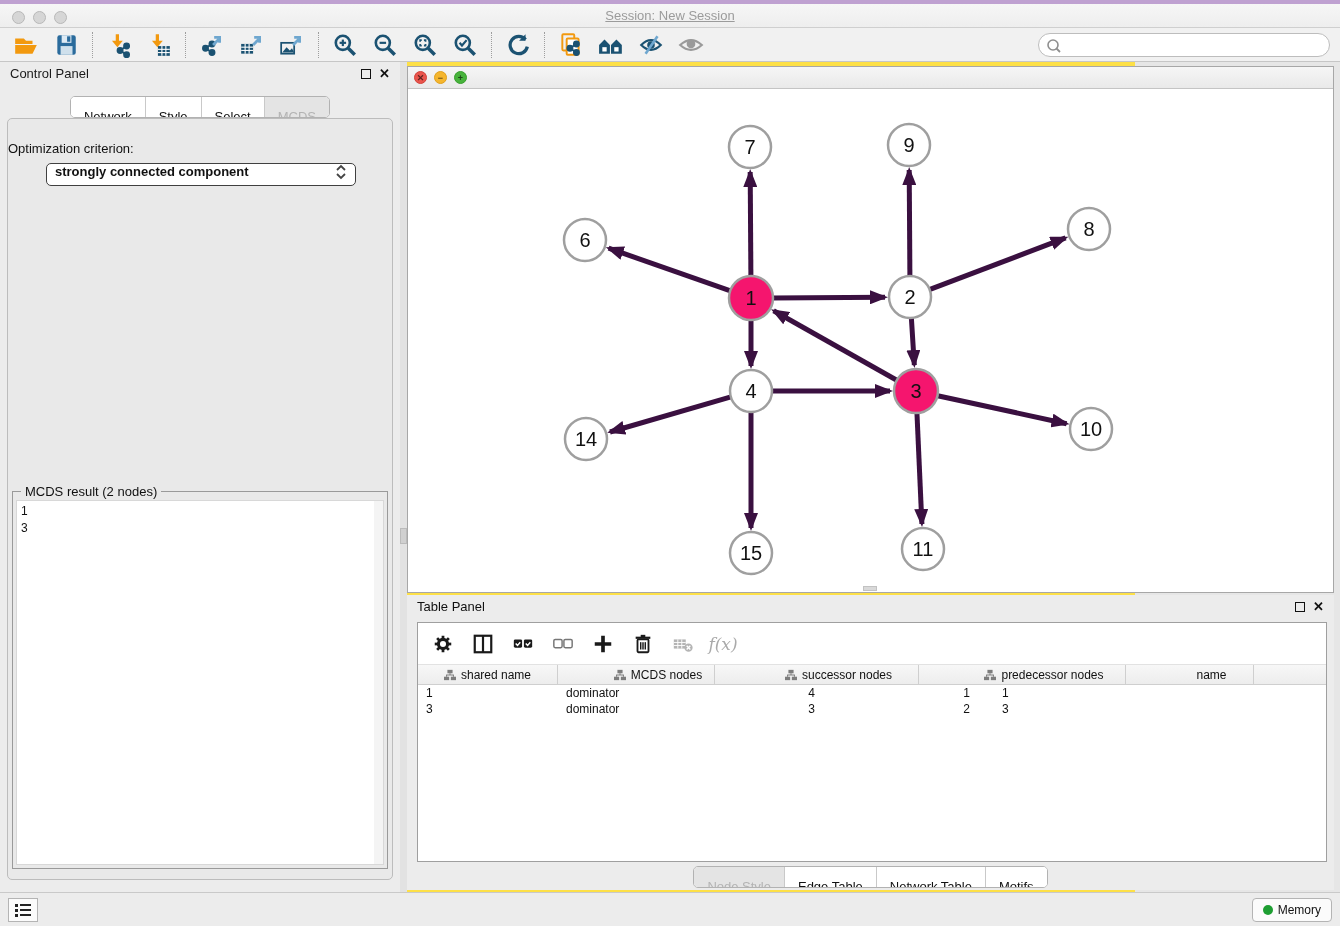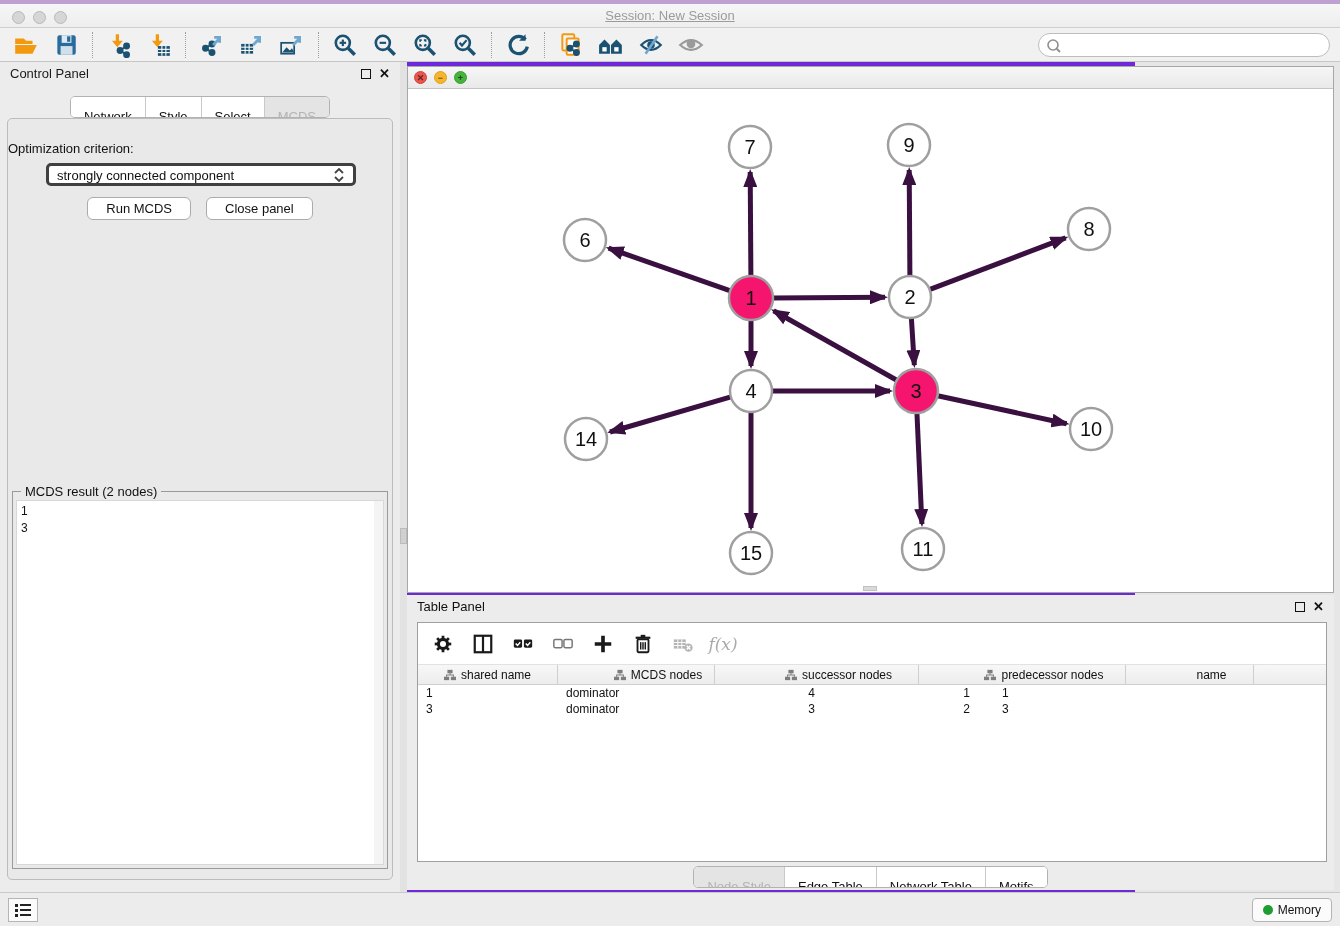--- a/index.html
+++ b/index.html
@@ -15,36 +15,36 @@
 
   
   .toolbar { position:absolute; top:28px; left:0; width:1340px; height:34px; background:#f1f1f1; border-bottom:1px solid #c6c6c6; display:flex; align-items:center; padding-left:6px; }
   .tb-btn { width:40px; height:30px; display:flex; align-items:center; justify-content:center; cursor:default; }
   .tb-sep { width:0; height:26px; border-left:1px dotted #9e9e9e; margin:0 6px; }
   .search-wrap { position:absolute; right:10px; top:5px; width:292px; height:24px; }
   .search-wrap input { width:100%; height:100%; border:1px solid #bdbdbd; border-radius:13px; padding:0 10px 0 26px; font-size:12px; background:#fff; outline:none; font-family:"Liberation Sans",sans-serif; }
   .search-wrap .mag { position:absolute; left:8px; top:5px; }
 
   
-  .main { position:absolute; top:62px; left:0; width:1135px; height:830px; background:#6d28d9; }
+  .main { position:absolute; top:62px; left:0; width:1135px; height:830px; background:#fde047; }
 
   
   .control-panel { position:absolute; left:0; top:0; width:400px; height:830px; background:#ececec; }
   .cp-header { position:absolute; top:4px; left:10px; right:10px; height:22px; font-size:13px; color:#1a1a1a; }
   .panel-ctrls { position:absolute; right:0; top:2px; display:flex; gap:8px; align-items:center; }
   .float-box { width:10px; height:10px; border:1.6px solid #111; display:inline-block; }
   .close-x { font-size:13px; font-weight:bold; color:#111; line-height:12px; }
   .cp-tabs { position:absolute; top:34px; left:0; width:100%; display:flex; justify-content:center; }
   .tabgroup { display:flex; border:1px solid #b2b2b2; border-radius:5px; overflow:hidden; background:#fff; height:22px; }
   .tabgroup .tab { padding:12px 13px; font-size:13px; background:#fff; color:#111; border-right:1px solid #c9c9c9; }
   .tabgroup .tab:last-child { border-right:none; }
   .tabgroup .tab.sel { background:#e4e4e4; color:#b3b3b3; }
   .cp-content { position:absolute; top:56px; left:7px; width:386px; height:762px; background:#e9e9e9; border:1px solid #bcbcbc; border-radius:5px; }
   .opt-label { position:absolute; top:22px; left:0; right:0; text-align:left; font-size:13px; color:#111; }
-  .dropdown { position:absolute; top:44px; left:38px; width:310px; height:23px; background:#fff; border:3px solid #404040; border-radius:5px; display:flex; align-items:flex-end; padding:0 8px; font-size:13px; }
+  .dropdown { position:absolute; top:44px; left:38px; width:310px; height:23px; background:#fff; border:1px solid #404040; border-radius:5px; display:flex; align-items:flex-start; padding:0 8px; font-size:13px;font-weight:bold; }
   .dropdown .dd-label { flex:1; }
   .buttons-row { position:absolute; top:78px; left:0; right:0; display:flex; justify-content:center; gap:15px; }
   .btn { background:#fff; border:1px solid #ababab; border-radius:6px; padding:3px 18px; font-size:13px; color:#111; font-family:"Liberation Sans",sans-serif; }
 
   .result-group { position:absolute; top:372px; left:4px; width:376px; height:378px; border:1px solid #9a9a9a; }
   .result-legend { position:absolute; top:-8px; left:8px; background:#e9e9e9; padding:0 4px; font-size:13px; color:#111; }
   .result-text { position:absolute; top:8px; left:3px; right:3px; bottom:3px; background:#fff; border:1px solid #d8d8d8; font-size:12px; line-height:17px; padding:2px 4px; white-space:pre-line; overflow:hidden; }
   .result-scroll { position:absolute; top:9px; right:4px; width:9px; bottom:4px; background:#f4f4f4; }
 
   
@@ -271,24 +271,20 @@
     <div class="cp-content">
       <div class="opt-label">Optimization criterion:</div>
       <div class="dropdown">
         <span class="dd-label">strongly connected component</span>
         <span>
             <svg width="12" height="16" viewBox="0 0 12 16">
               <path d="M2 6 L6 2 L10 6" fill="none" stroke="#444" stroke-width="1.8"></path>
               <path d="M2 10 L6 14 L10 10" fill="none" stroke="#444" stroke-width="1.8"></path>
             </svg>
           </span>
-      </div>
-      <div class="buttons-row">
-        <button class="btn">Run MCDS</button>
-        <button class="btn">Close panel</button>
       </div>
       <div class="result-group">
         <span class="result-legend">MCDS result (2 nodes)</span>
         <div class="result-text" id="result-text">1
 3</div>
         <div class="result-scroll"></div>
       </div>
     </div>
   </div>
 

